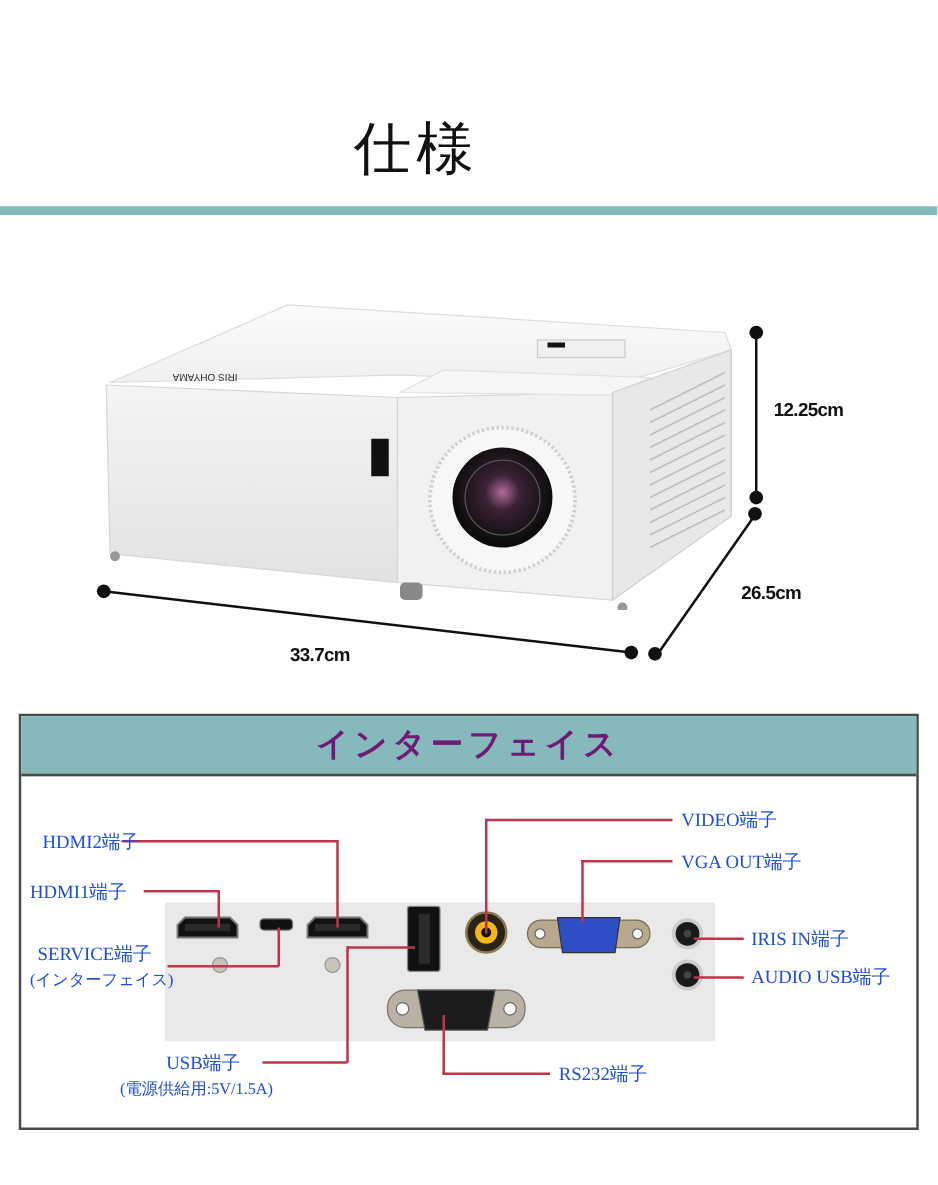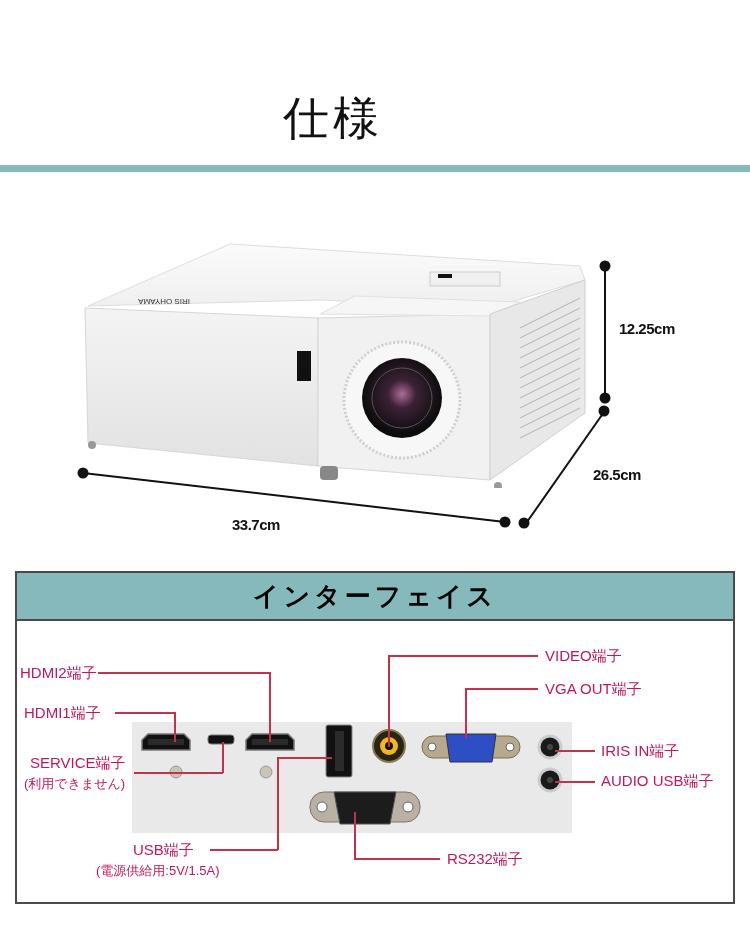--- a/index.html
+++ b/index.html
@@ -2,23 +2,23 @@
 <html><head>
 <meta charset="utf-8">
 <style>
   html,body{margin:0;padding:0;background:#fff;}
   body{width:750px;height:948px;position:relative;overflow:hidden;font-family:"DejaVu Sans","Liberation Sans",sans-serif;color:#111;}
   .title{position:absolute;left:0;top:88px;width:666px;text-align:center;font-family:"DejaVu Serif","Liberation Serif",serif;font-size:46px;font-weight:normal;letter-spacing:4px;color:#111;}
   .title-bar{position:absolute;left:0;top:165px;width:750px;height:7px;background:#86b9bc;}
   .dim{position:absolute;font-size:15px;font-weight:bold;letter-spacing:-0.5px;color:#111;font-family:"Liberation Sans",sans-serif;}
   .proj{position:absolute;left:80px;top:238px;width:510px;height:250px;}
   .panel{position:absolute;left:15px;top:571px;width:720px;height:333px;border:2px solid #4a4a4a;box-sizing:border-box;}
-  .panel-head{position:absolute;left:0;top:0;width:100%;height:48px;background:#86b9bc;border-bottom:2px solid #4a4a4a;box-sizing:border-box;text-align:center;line-height:46px;font-size:26px;font-weight:bold;letter-spacing:4px;color:#000000;}
+  .panel-head{position:absolute;left:0;top:0;width:100%;height:48px;background:#86b9bc;border-bottom:2px solid #4a4a4a;box-sizing:border-box;text-align:center;line-height:46px;font-size:26px;font-weight:bold;letter-spacing:4px;color:#701a75;}
   .ports{position:absolute;left:132px;top:722px;width:440px;height:111px;background:#e9e9ea;}
-  .lbl{position:absolute;font-size:15px;color:#be185d;font-family:Liberation Sans, sans-serif;white-space:nowrap;}
+  .lbl{position:absolute;font-size:15px;color:#1d4ed8;font-family:Liberation Serif, serif;white-space:nowrap;}
   .sub{font-size:13px;}
   .ln{position:absolute;background:#c0334d;}
 </style>
 </head>
 <body>
 
 <div class="title">仕様</div>
 <div class="title-bar"></div>
 
 <svg class="proj" viewBox="0 0 510 250">
@@ -164,23 +164,23 @@
 <div class="ln" style="left:278px;top:757px;width:54px;height:1.5px"></div>
 <div class="ln" style="left:388px;top:655px;width:150px;height:1.5px"></div>
 <div class="ln" style="left:388px;top:655px;width:1.5px;height:92px"></div>
 <div class="ln" style="left:465px;top:688px;width:73px;height:1.5px"></div>
 <div class="ln" style="left:465px;top:688px;width:1.5px;height:50px"></div>
 <div class="ln" style="left:555px;top:750px;width:40px;height:1.5px"></div>
 <div class="ln" style="left:555px;top:781px;width:40px;height:1.5px"></div>
 <div class="ln" style="left:354px;top:812px;width:1.5px;height:47px"></div>
 <div class="ln" style="left:354px;top:858px;width:86px;height:1.5px"></div>
 
-<div class="lbl" style="left:20px;top:664px">HDMI2端子</div>
+<div class="lbl" style="left:34px;top:664px">HDMI2端子</div>
 <div class="lbl" style="left:24px;top:704px">HDMI1端子</div>
 <div class="lbl" style="left:30px;top:754px">SERVICE端子</div>
-<div class="lbl sub" style="left:24px;top:775px">(利用できません)</div>
+<div class="lbl sub" style="left:24px;top:775px">(インターフェイス)</div>
 <div class="lbl" style="left:133px;top:841px">USB端子</div>
 <div class="lbl sub" style="left:96px;top:862px">(電源供給用:5V/1.5A)</div>
 <div class="lbl" style="left:545px;top:647px">VIDEO端子</div>
 <div class="lbl" style="left:545px;top:680px">VGA OUT端子</div>
 <div class="lbl" style="left:601px;top:742px">IRIS IN端子</div>
 <div class="lbl" style="left:601px;top:772px">AUDIO USB端子</div>
 <div class="lbl" style="left:447px;top:850px">RS232端子</div>
 
 </body></html>

